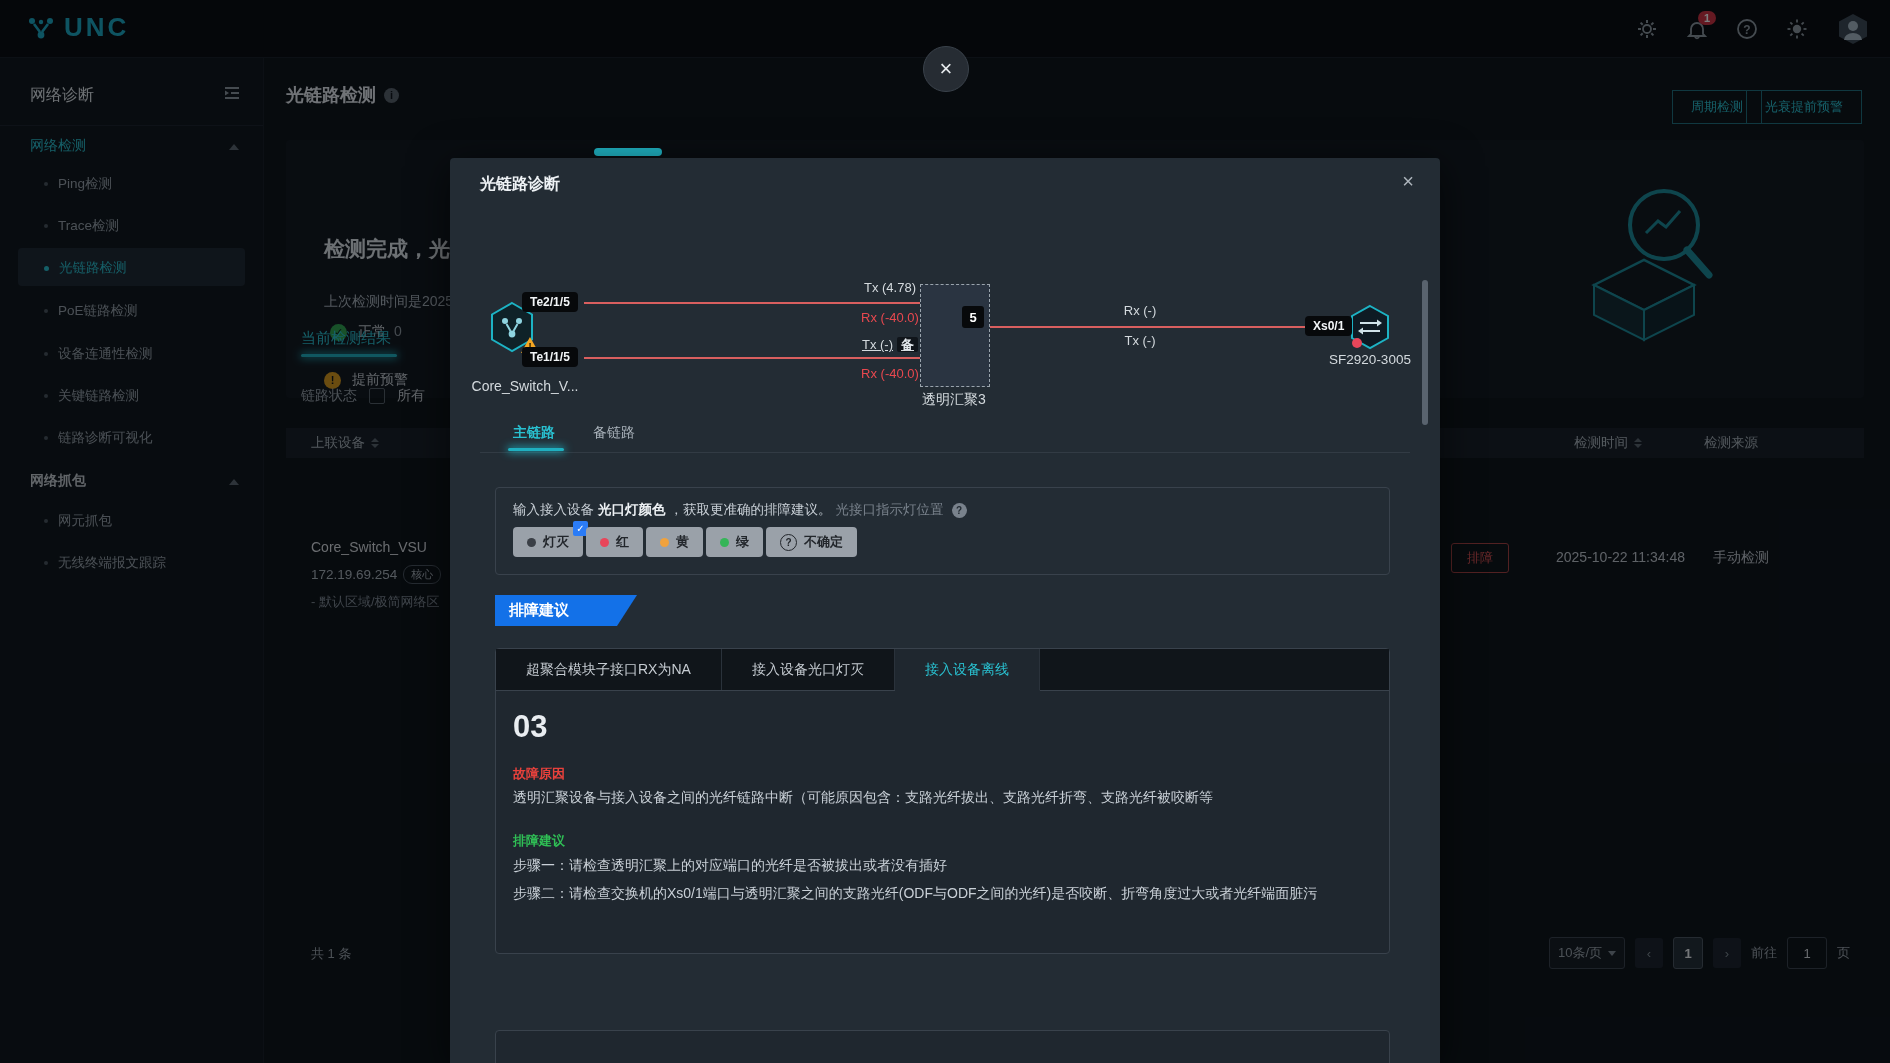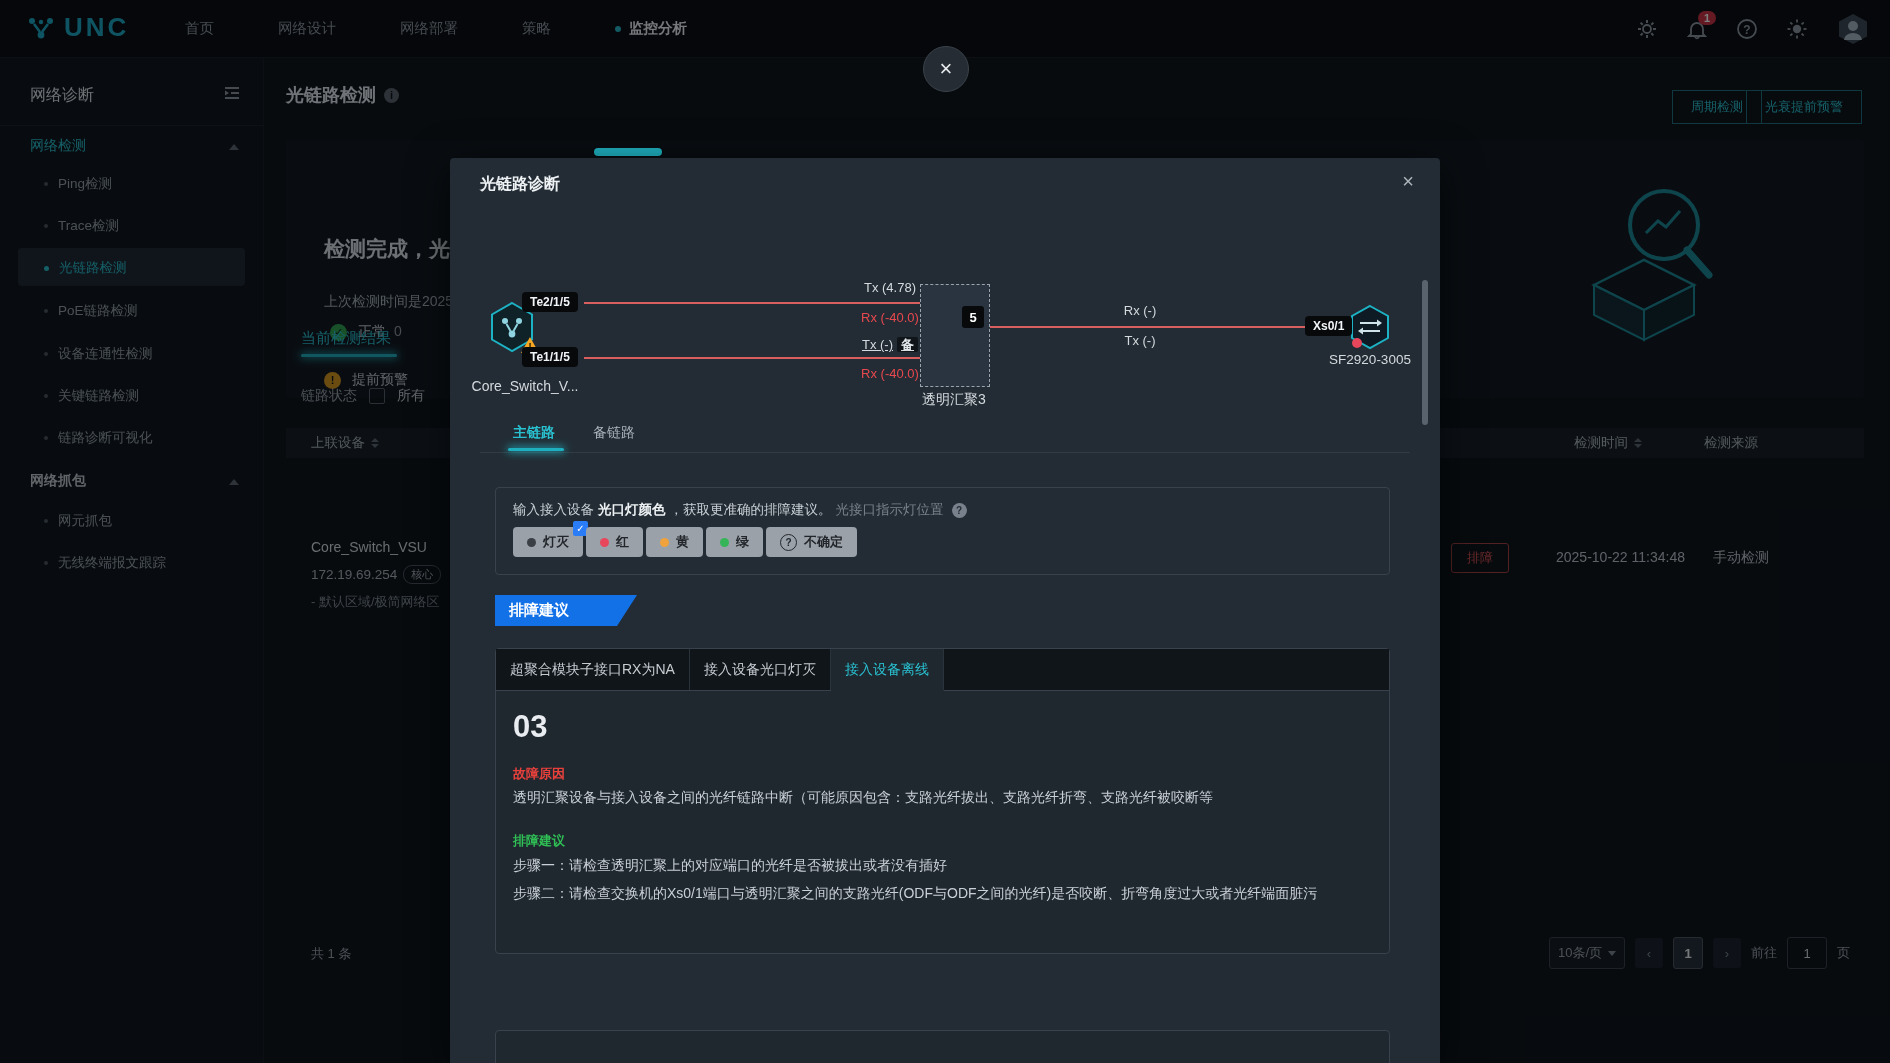--- a/index.html
+++ b/index.html
@@ -134,21 +134,21 @@
   .pill-q{width:15px;height:15px;border-radius:50%;border:1.5px solid #22262b;font-size:10px;display:inline-flex;
           align-items:center;justify-content:center;}
 
   
   .ribbon{left:45px;top:437px;width:128px;height:31px;background:#1371e8;color:#fff;font-size:15px;font-weight:bold;
           display:flex;align-items:center;padding-left:14px;
           clip-path:polygon(0 0,100% 0,calc(100% - 20px) 100%,0 100%);}
   .sg-box{left:45px;top:490px;width:893px;height:304px;border:1px solid #39424c;border-radius:4px;background:#1f272f;}
   .sg-tabs{left:0;top:0;width:100%;height:41px;display:flex;background:#10151a;border-bottom:1px solid #39424c;}
   .sg-tab{height:41px;display:flex;align-items:center;justify-content:center;font-size:14px;color:#c6ccd2;
-          border-right:1px solid #2a323b;padding:0 14px;cursor:pointer;}
+          border-right:1px solid #2a323b;padding:0 30px;cursor:pointer;}
   .sg-tab.active{background:#1f272f;color:#29c0d0;border-bottom:1px solid #1f272f;}
   .sg-num{left:17px;top:60px;font-size:31px;font-weight:bold;color:#e9edf1;}
   .sg-cause-label{left:17px;top:116px;font-size:13px;font-weight:bold;color:#e8413c;}
   .sg-cause{left:17px;top:140px;width:850px;font-size:14px;color:#c9d0d7;}
   .sg-advice-label{left:17px;top:183px;font-size:13px;font-weight:bold;color:#2fbf55;}
   .sg-step1{left:17px;top:208px;width:850px;font-size:14px;color:#c9d0d7;}
   .sg-step2{left:17px;top:236px;width:850px;font-size:14px;color:#c9d0d7;}
   .next-box{left:45px;top:872px;width:893px;height:60px;border:1px solid #39424c;border-radius:4px;background:#1f272f;}
 
   svg{display:block;}
@@ -159,38 +159,20 @@
 <div class="abs navbar">
   <div class="abs logo">
     <svg width="30" height="30" viewBox="0 0 30 30">
       <circle cx="6" cy="8" r="3" fill="#1ba9c4"></circle>
         <circle cx="24" cy="8" r="3" fill="#1ba9c4"></circle>
       <circle cx="15" cy="22" r="3.4" fill="#1ba9c4"></circle>
       <path d="M8 11 L14 19 M22 11 L16 19" stroke="#1ba9c4" stroke-width="2.6"></path>
       <circle cx="15" cy="9" r="2.2" fill="#1ba9c4"></circle>
     </svg>
     <span class="logo-text">UNC</span>
-  </div>
-  <div class="abs nav-items">
-    <div class="nav-item">
-        <span>首页</span>
-      </div>
-    <div class="nav-item">
-        <span>网络设计</span>
-      </div>
-    <div class="nav-item">
-        <span>网络部署</span>
-      </div>
-    <div class="nav-item">
-        <span>策略</span>
-      </div>
-    <div class="nav-item active">
-      <span class="nav-dot"></span>
-      <span>监控分析</span>
-    </div>
   </div>
   <div class="abs nav-icons">
     <div class="nav-ic">
       <svg width="22" height="22" viewBox="0 0 22 22">
           <circle cx="11" cy="11" r="4" fill="none" stroke="#8d97a0" stroke-width="1.8"></circle>
       <g stroke="#8d97a0" stroke-width="2">
             <line x1="11" y1="2" x2="11" y2="5"></line>
             <line x1="11" y1="17" x2="11" y2="20"></line>
       <line x1="2" y1="11" x2="5" y2="11"></line>
             <line x1="17" y1="11" x2="20" y2="11"></line>

